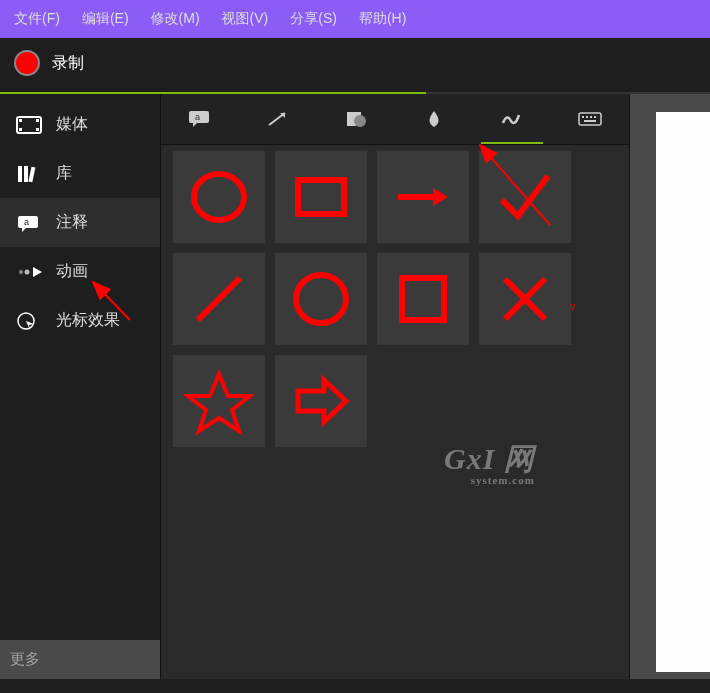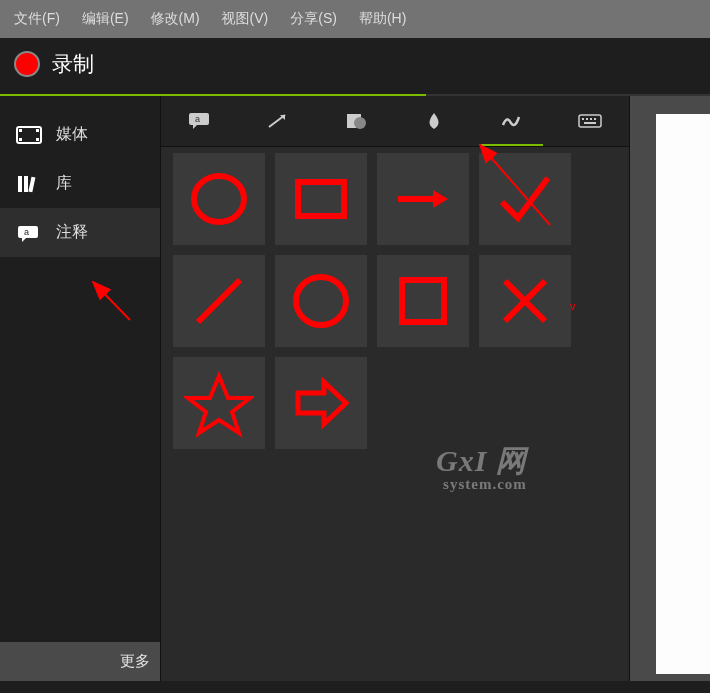--- a/index.html
+++ b/index.html
@@ -9,77 +9,77 @@
   font-family: "Microsoft YaHei", sans-serif;
   color: #fff;
   font-size: 14px;
   position: relative;
   overflow: hidden;
 }
 .menubar {
   display: flex;
   gap: 22px;
   padding: 10px 14px;
-  background: #737373;
+  background: #8b5cf6;
 }
 .menubar span { color: #ddd; cursor: pointer; font-size: 14px; }
 
 .record-row {
   display: flex;
   align-items: center;
   gap: 12px;
   padding: 12px 14px 16px 14px;
   background: #1e1e1e;
 }
 .record-btn {
   width: 26px; height: 26px;
   border-radius: 50%;
   background: #ff0000;
   border: 2px solid #888;
 }
-.record-label { font-size: 21px; font-weight: 500; }
+.record-label { font-size: 16px; font-weight: 500; }
 
 .divider-green {
   height: 2px;
   background: linear-gradient(to right, #7cbb00 60%, #333 60%);
 }
 
 .main {
   display: flex;
   height: calc(693px - 108px);
 }
 
 .sidebar {
   width: 160px;
   background: #1e1e1e;
   display: flex;
   flex-direction: column;
-  margin-top: 14px;
+  padding-top: 6px;
 }
 .side-item {
   display: flex;
   align-items: center;
   gap: 14px;
   padding: 14px 16px;
   cursor: pointer;
   color: #ddd;
   font-size: 16px;
 }
 .side-item.active {
   background: #2e2e2e;
 }
 .side-icon {
   width: 26px; height: 20px;
   display: flex; align-items: center; justify-content: center;
 }
 .more-btn {
   margin-top: auto;
   background: #4a4a4a;
-  color: #e5e5e5;
-  text-align: right;
+  color: #a3a3a3;
+  text-align: left;
   padding: 10px;
   font-size: 15px;
 }
 
 .center {
   flex: 1;
   background: #2a2a2a;
   position: relative;
   border-left: 1px solid #111;
   border-right: 1px solid #111;
@@ -135,32 +135,32 @@
 }
 .canvas-inner {
   position: absolute;
   top: 18px; left: 26px;
   width: 200px; height: 560px;
   background: #fdfdfd;
 }
 
 .watermark {
   position: absolute;
-  top: 345px; left: 275px;
+  top: 345px; left: 283px;
   font-size: 30px;
   font-weight: bold;
   color: rgba(200,200,200,0.5);
   font-family: Georgia, serif;
   font-style: italic;
   letter-spacing: 1px;
   pointer-events: none;
 }
 .watermark small {
   display: block;
-  font-size: 15px;
+  font-size: 11px;
   text-align: right;
   font-style: normal;
   margin-top: -6px;
 }
 
 
 .annot { position: absolute; pointer-events: none; }
 </style>
 </head>
 <body>
@@ -209,20 +209,39 @@
     <div class="side-item active">
       <span class="side-icon">
         <svg width="26" height="20">
             <rect x="2" y="3" width="20" height="12" rx="2" fill="#fff" stroke="none"></rect>
             <polygon points="6,14 6,19 11,14" fill="#fff"></polygon>
             <text x="8" y="12" font-size="9" fill="#1e1e1e">a</text>
           </svg>
       </span>
       <span>注释</span>
     </div>
+    <div class="side-item">
+      <span class="side-icon">
+        <svg width="26" height="20">
+            <circle cx="5" cy="10" r="2" fill="#888"></circle>
+            <circle cx="11" cy="10" r="2.5" fill="#bbb"></circle>
+            <polygon points="17,5 26,10 17,15" fill="#fff"></polygon>
+          </svg>
+      </span>
+      <span>动画</span>
+    </div>
+    <div class="side-item">
+      <span class="side-icon">
+        <svg width="26" height="20">
+            <circle cx="10" cy="10" r="8" fill="none" stroke="#fff" stroke-width="1.5"></circle>
+            <polygon points="10,10 18,13 13,14 14,19" fill="#fff"></polygon>
+          </svg>
+      </span>
+      <span>光标效果</span>
+    </div>
     <div class="more-btn">更多</div>
   </div>
 
   <div class="center">
     <div class="tool-tabs">
       <div class="tool-tab">
         <svg width="26" height="20">
             <rect x="2" y="2" width="20" height="12" rx="2" fill="#ccc"></rect>
             <polygon points="6,13 6,18 11,13" fill="#ccc"></polygon>
             <text x="8" y="11" font-size="9" fill="#333">a</text>

